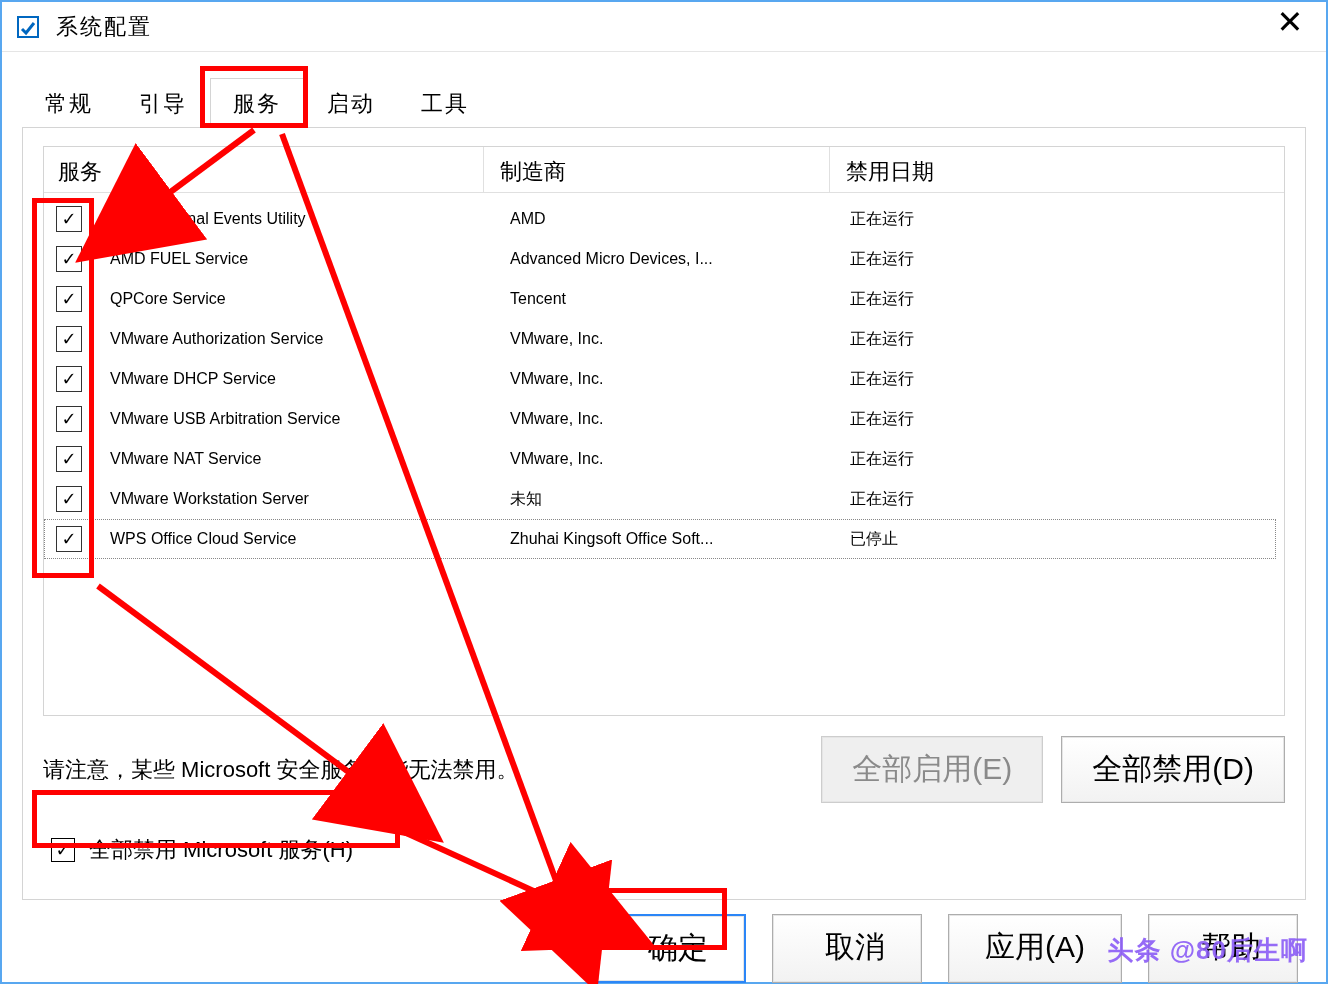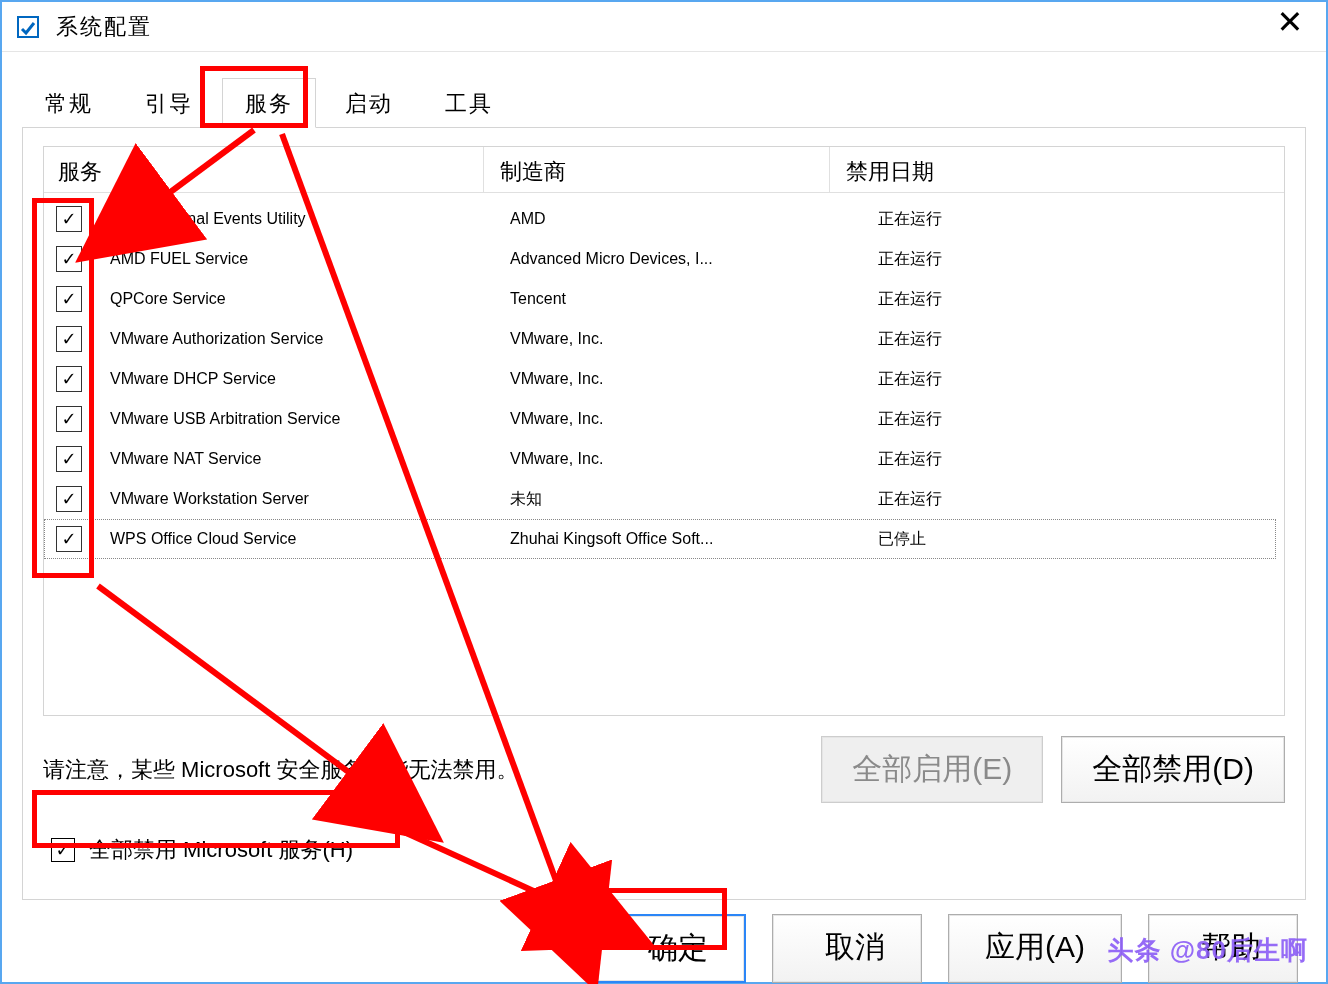--- a/index.html
+++ b/index.html
@@ -5,41 +5,41 @@
   * { box-sizing: border-box; }
   html, body { margin: 0; padding: 0; width: 1328px; height: 984px; font-family: "Segoe UI", "Microsoft YaHei", Tahoma, sans-serif; background: #fff; font-size: 22px; color: #000; overflow: hidden; }
   .window { position: absolute; inset: 0; border: 2px solid #58a7f0; display: flex; flex-direction: column; }
   .titlebar { height: 50px; display: flex; align-items: center; padding: 0 8px 0 14px; border-bottom: 1px solid #e5e5e5; }
   .titlebar .app-icon { width: 24px; height: 24px; margin-right: 16px; display: flex; align-items: center; justify-content: center; }
   .titlebar .title { font-size: 22px; letter-spacing: 2px; }
   .titlebar .spacer { flex: 1; }
   .close-icon { width: 56px; height: 50px; display: flex; align-items: flex-start; justify-content: center; padding-top:4px; font-size: 32px; line-height: 32px; cursor: pointer; }
 
   .tabs-area { margin: 26px 20px 0 20px; }
-  .tabs-row { display: flex; align-items: flex-end; border-bottom: 1px solid #d4d4d4; gap: 6px; }
+  .tabs-row { display: flex; align-items: flex-end; border-bottom: 1px solid #d4d4d4; }
   .tab { padding: 10px 22px 8px 22px; border: 1px solid transparent; border-bottom: none; font-size: 22px; letter-spacing: 2px; position: relative; cursor: default; background: #fff; }
   .tab.active { border: 1px solid #d4d4d4; border-bottom: 1px solid #fff; margin-bottom: -1px; background: #fff; }
   .tab-panel { border: 1px solid #d4d4d4; border-top: none; padding: 18px 20px 28px 20px; position: relative; }
 
   .list-box { border: 1px solid #d4d4d4; height: 570px; display: flex; flex-direction: column; }
   .list-head { display: flex; height: 46px; }
   .hcell { border-right: 1px solid #e0e0e0; border-bottom: 1px solid #e0e0e0; padding: 10px 16px; font-size: 22px; white-space: nowrap; overflow: hidden; text-overflow: ellipsis; }
   .hcell:last-child { border-right: none; }
   .c-svc  { width: 440px; padding-left: 14px; }
   .c-mfr  { width: 346px; }
   .c-stat { width: 138px; }
   .c-date { flex: 1; }
 
   .list-body { flex: 1; overflow: hidden; padding: 6px 8px 4px 0; }
   .row { display: flex; align-items: center; height: 40px; padding: 0 6px 0 6px; }
   .row .chk { width: 26px; height: 26px; margin: 0 12px 0 6px; border: 1px solid #333; display: flex; align-items: center; justify-content: center; font-size: 18px; line-height: 18px; position: relative; }
   .row .cell { font-size: 16px; padding-right: 8px; white-space: nowrap; overflow: hidden; text-overflow: ellipsis; padding-left: 16px; }
   .row .c-svc-body  { width: 400px; }
   .row .c-mfr-body  { width: 340px; }
-  .row .c-stat-body { width: 138px; margin-left: 28px; }
+  .row .c-stat-body { width: 138px; }
   .row .c-date-body { flex: 1; }
   .row.focused { outline: 1px dotted #888; outline-offset: -1px; }
 
   .note-row { display: flex; align-items: center; margin-top: 20px; gap: 18px; }
   .note-text { font-size: 22px; }
   .btn { border: 1px solid #adadad; background: linear-gradient(#fff,#f2f2f2); padding: 12px 30px; font-size: 30px; min-width: 170px; text-align: right; cursor: default; box-shadow: 0 0 0 1px #e5e5e5 inset; }
   .btn.disabled { color: #8a8a8a; background: #efefef; border-color: #cdcdcd; }
   .hide-ms { display: flex; align-items: center; margin-top: 26px; font-size: 22px; padding: 6px 16px 6px 8px; }
   .hide-ms .chk { width: 24px; height: 24px; border: 1px solid #000; display: flex; align-items: center; justify-content: center; font-size: 18px; margin-right: 14px; }
 

